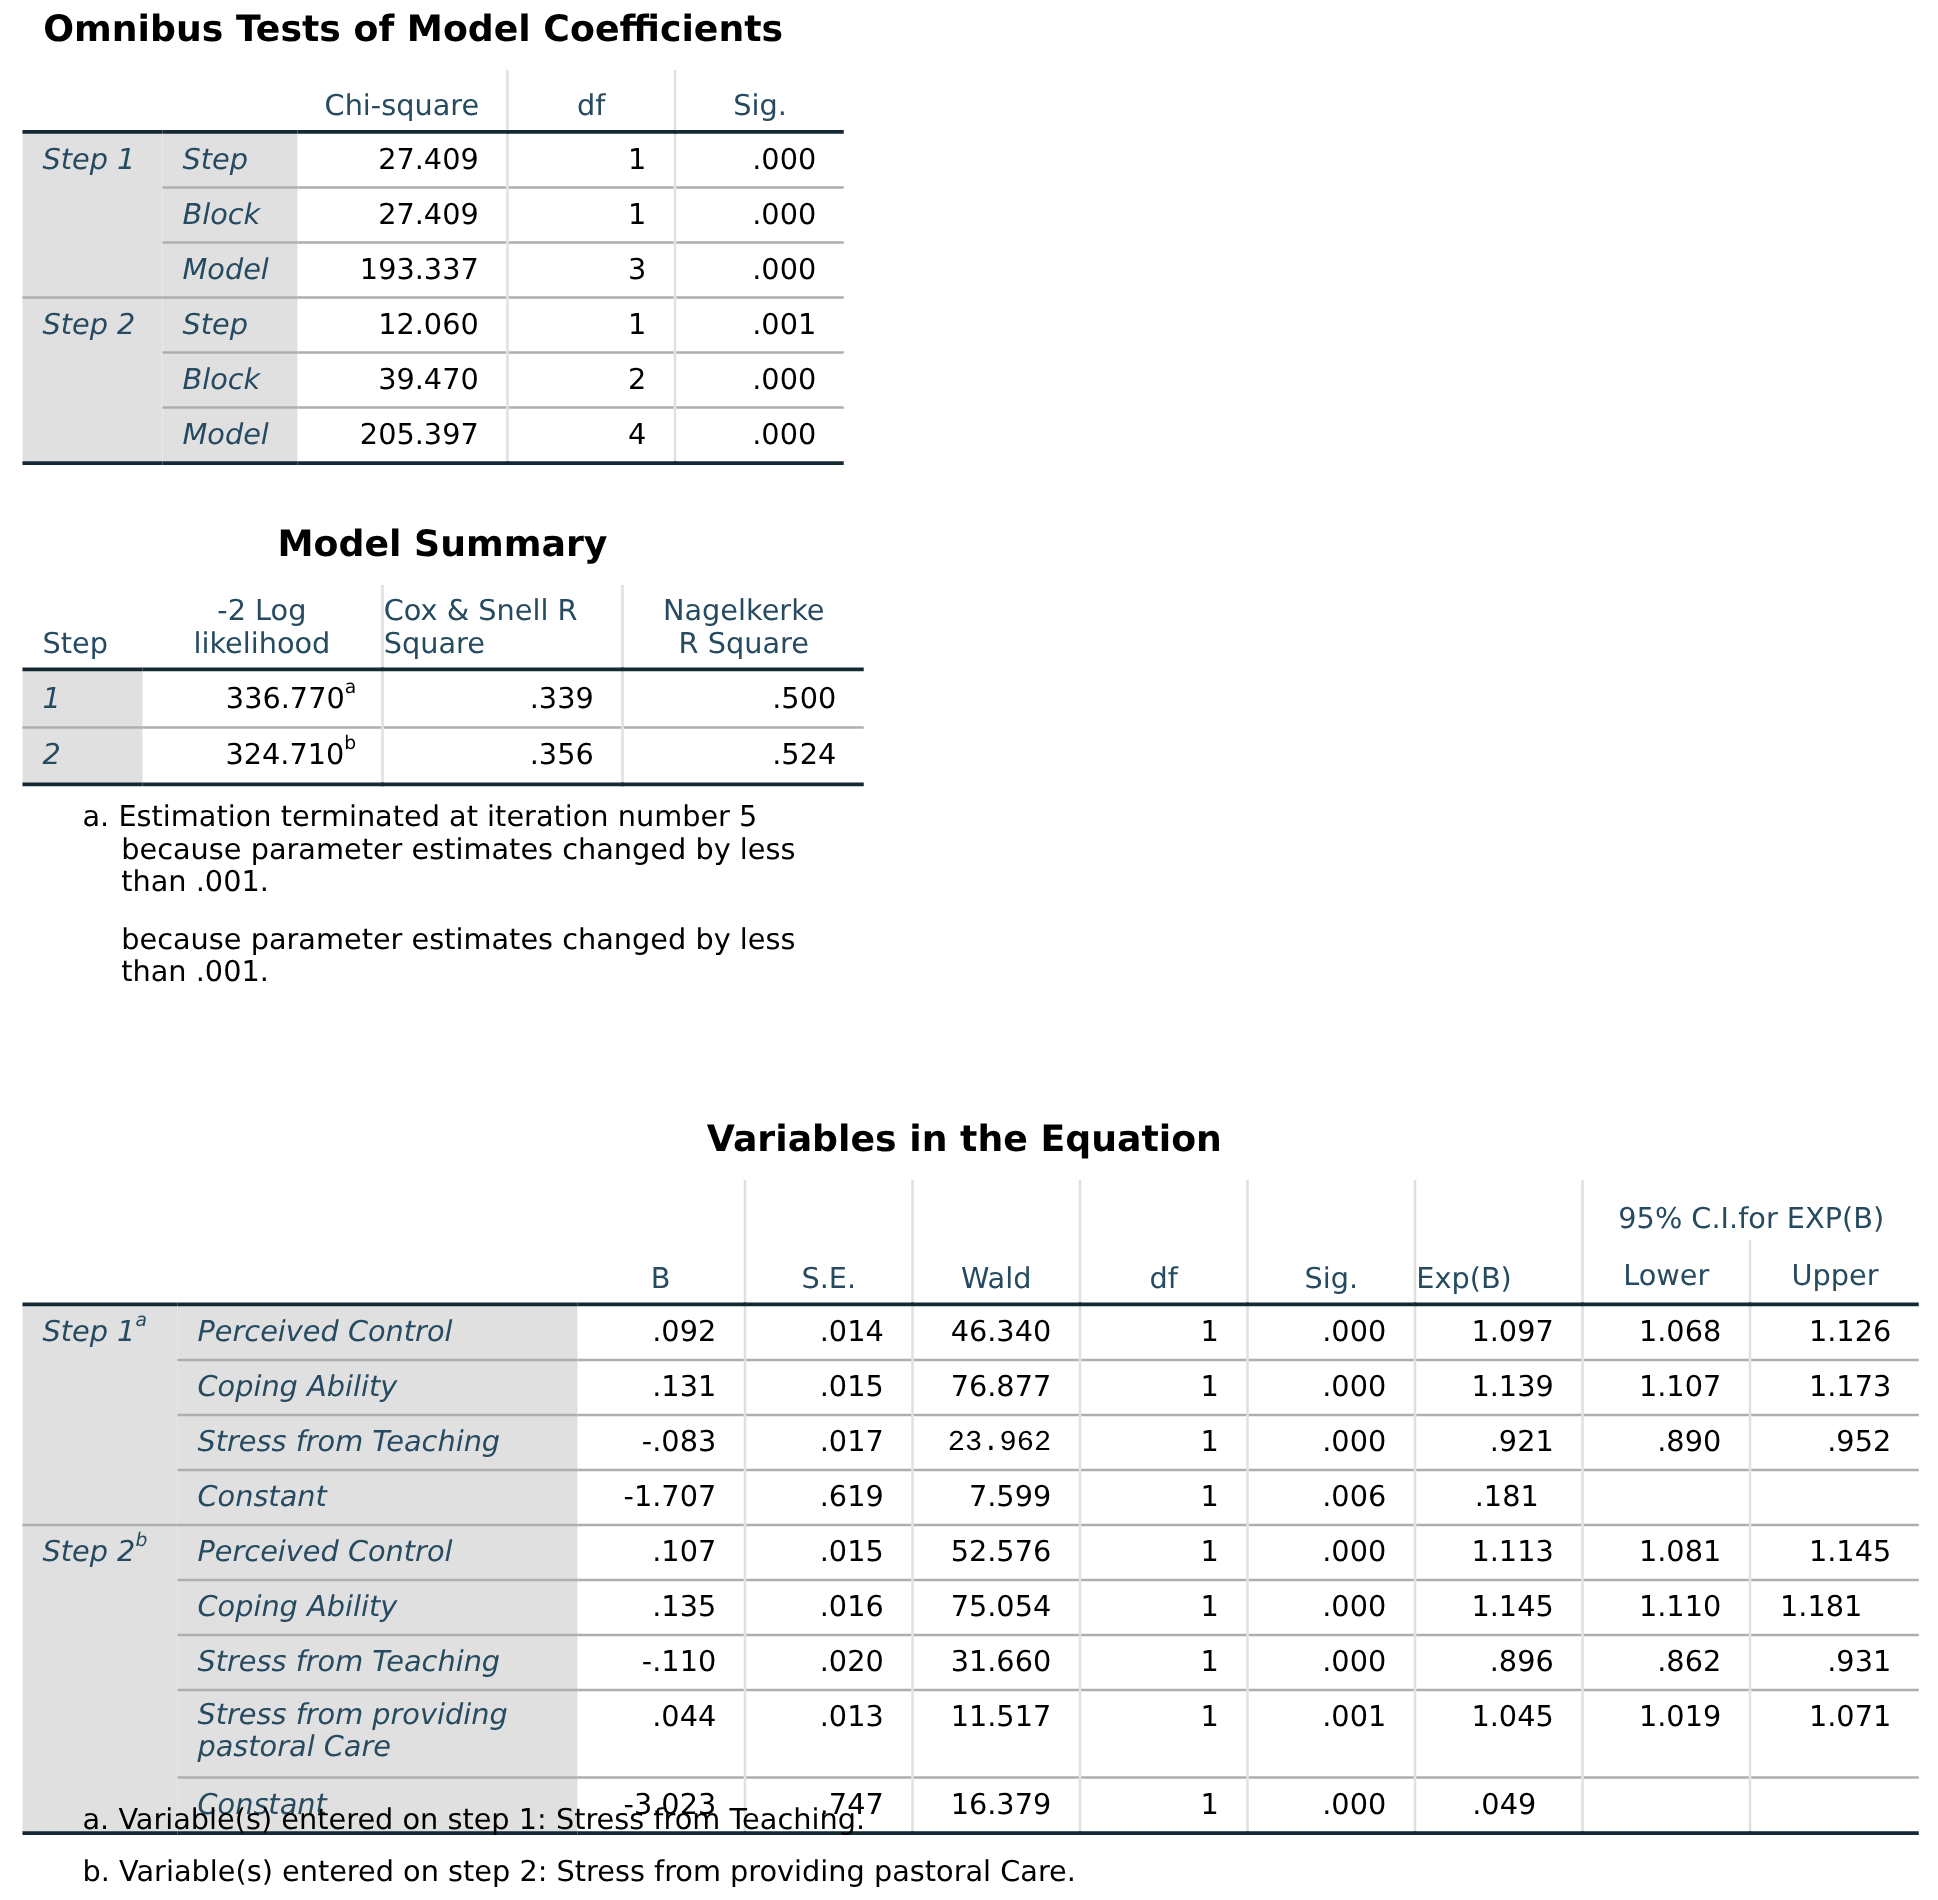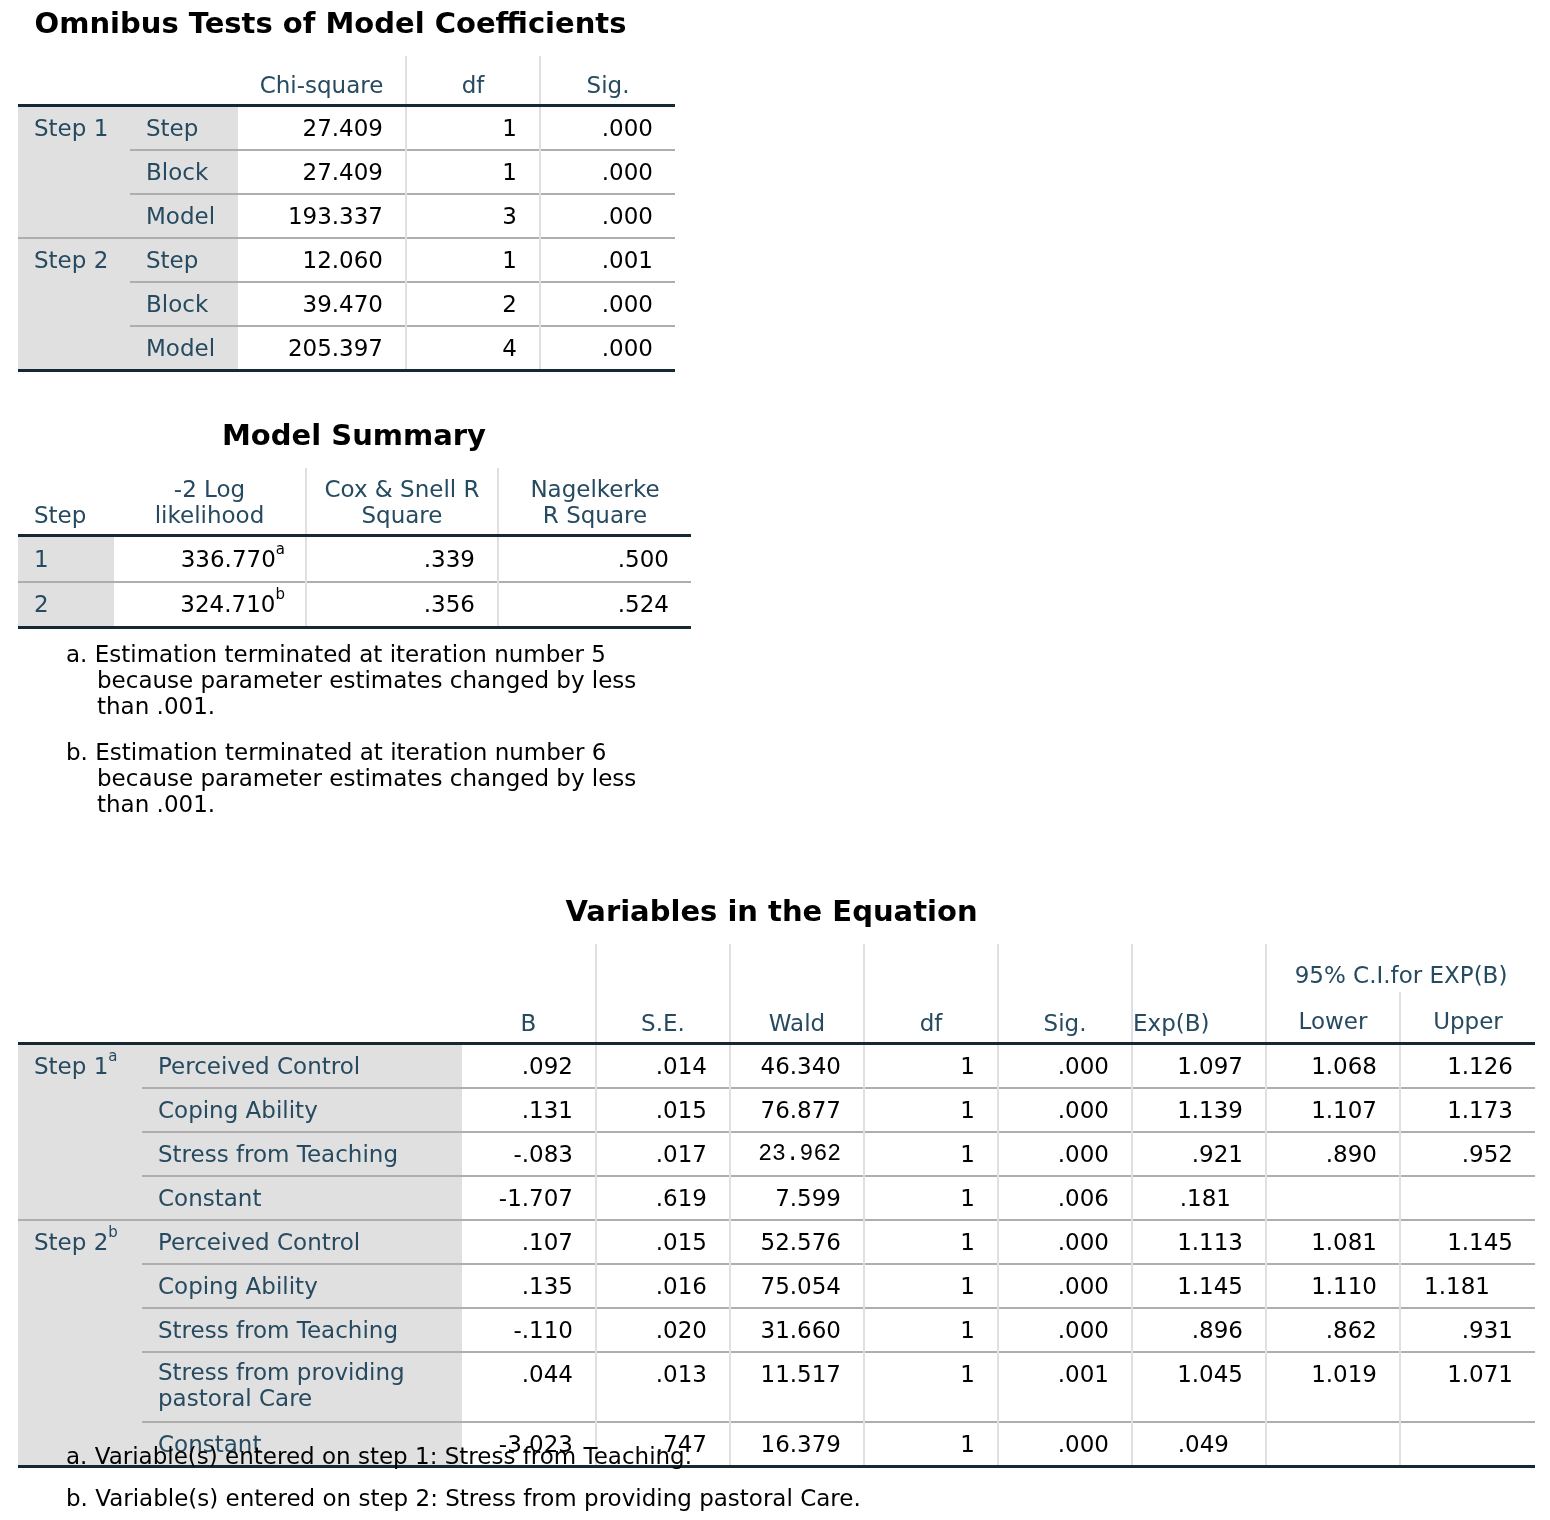--- a/index.html
+++ b/index.html
@@ -7,21 +7,21 @@
     width: 1550px; height: 1520px; position: relative; overflow: hidden;
     font-family: "DejaVu Sans", sans-serif; color: #000;
   }
   .title {
     position: absolute; font-weight: bold; font-size: 29px; color: #000;
     text-align: center; white-space: nowrap;
   }
   table { border-collapse: collapse; position: absolute; font-size: 23px; }
   td, th { padding: 0; height: 42px; font-weight: normal; white-space: nowrap; }
   th { color: #264a60; vertical-align: bottom; padding-bottom: 6px; }
-  .lab { background: #e0e0e0; color: #264a60; text-align: left; }
+  .lab { background: #e0e0e0; color: #264a60; text-align: left; font-style: italic; }
   .num { text-align: right; color: #000; }
   .top-rule { border-top: 3px solid #152935; }
   .bot-rule { border-bottom: 3px solid #152935; }
   .row-rule { border-top: 2px solid #aeaeae; }
   .vline { border-left: 2px solid #e0e0e0; }
   sup { font-size: 15px; vertical-align: top; position: relative; top: -6px; }
   .foot { position: absolute; font-size: 23px; color: #000; line-height: 26px; }
   .foot .ind { padding-left: 31px; }
 </style>
 </head>
@@ -97,21 +97,21 @@
       <col style="width:192px">
       <col style="width:193px">
     </colgroup>
   <tbody>
       <tr>
     <th style="text-align:left; padding-left:16px; height:60px;">Step</th>
     <th style="text-align:center; line-height:26px;">
       <div>-2 Log</div>
       <div>likelihood</div>
     </th>
-    <th class="vline" style="text-align:center; line-height:26px;">
+    <th class="vline" style="text-align:left; line-height:26px;">
       <div>Cox &amp; Snell R</div>
       <div>Square</div>
     </th>
     <th class="vline" style="text-align:center; line-height:26px;">
       <div>Nagelkerke</div>
       <div>R Square</div>
     </th>
   </tr>
   <tr class="top-rule" style="height:46px;">
     <td class="lab" style="padding-left:16px;">1</td>
@@ -127,21 +127,20 @@
   </tr>
 </tbody>
   </table>
 
 <div class="foot" style="left:66px; top:641px;">
   <div>a. Estimation terminated at iteration number 5</div>
   <div class="ind">because parameter estimates changed by less</div>
   <div class="ind">than .001.</div>
 </div>
 <div class="foot" style="left:66px; top:739px;">
-  <div>b. Estimation terminated at iteration number 6</div>
   <div class="ind">because parameter estimates changed by less</div>
   <div class="ind">than .001.</div>
 </div>
 
 <div class="title" style="left:18px; top:894px; width:1507px;">Variables in the Equation</div>
 
 <table style="left:18px; top:944px; width:1517px;">
   <colgroup>
     <col style="width:124px">
       <col style="width:320px">

